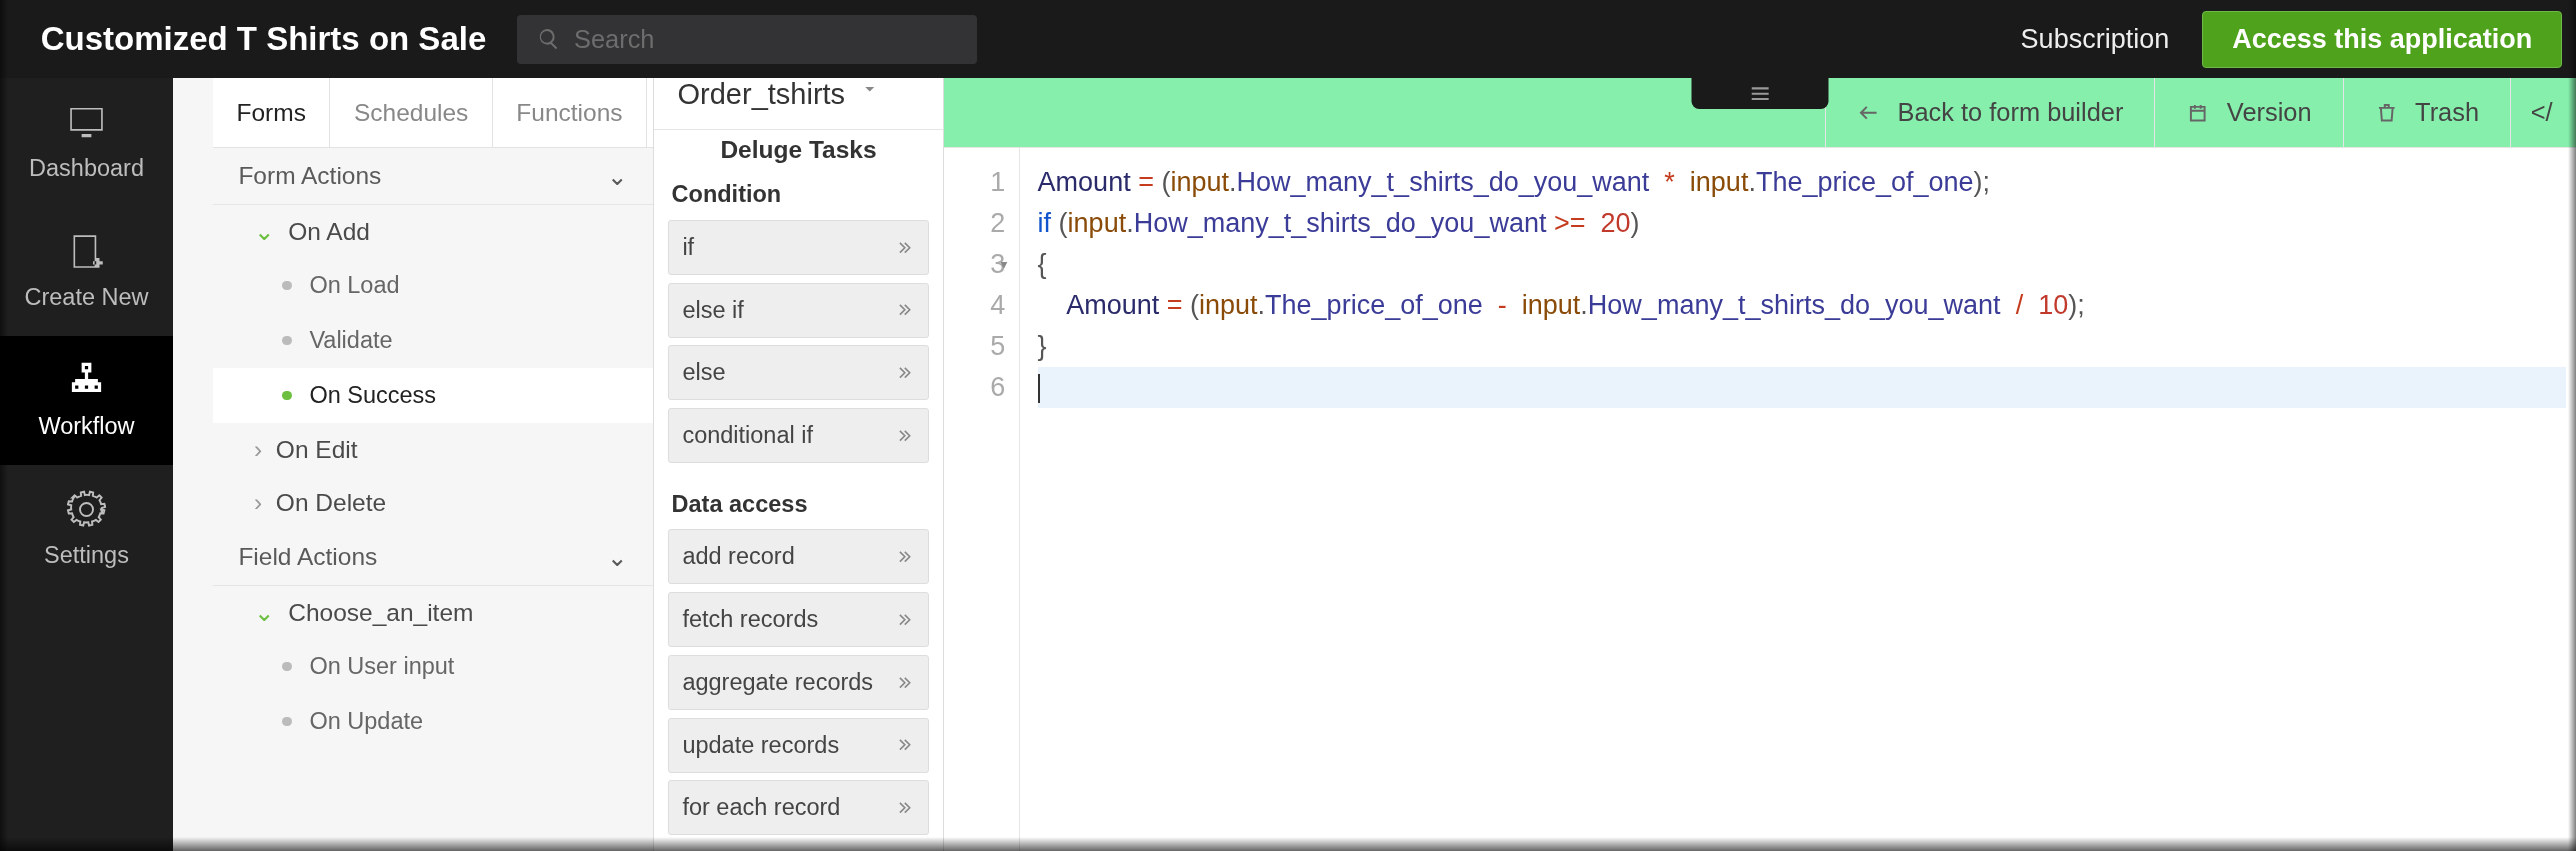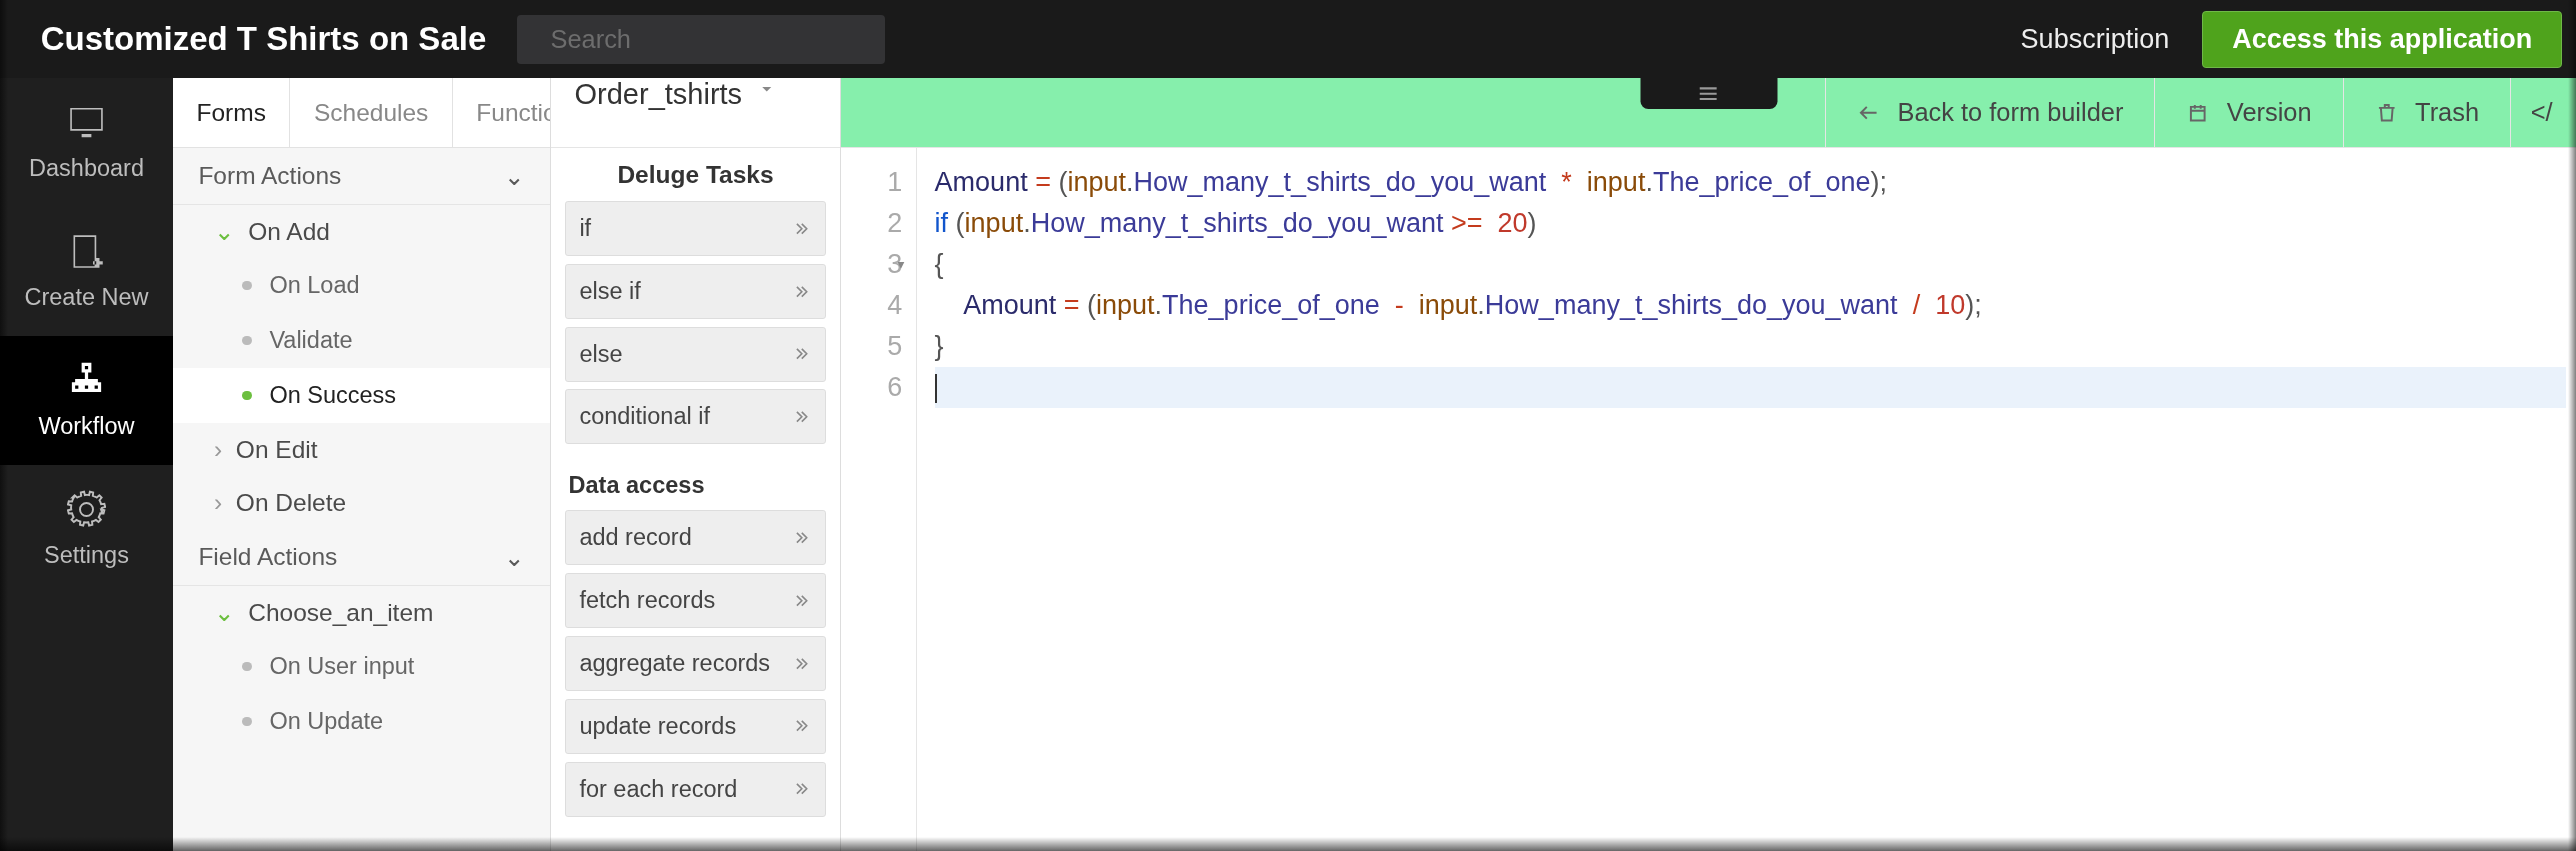--- a/index.html
+++ b/index.html
@@ -1,35 +1,35 @@
 <!DOCTYPE html>
 <html><head>
 <meta charset="utf-8">
 <style>
 * { margin:0; padding:0; box-sizing:border-box; font-family:"Segoe UI","Helvetica Neue",Arial,sans-serif; }
 html,body { width:2576px; height:851px; background:#000; }
 .app { width:2576px; height:851px; background:#86efac; position:relative; overflow:hidden; }
 .topbar { height:78px; background:#1a1a1a; display:flex; align-items:center; padding:0 13.7px; color:#fff; }
 .app-title { font-size:33px; font-weight:600; margin-left:27px; margin-right:31px; white-space:nowrap; }
-.searchwrap { width:368px; height:49px; background:#333335; border-radius:3.9px; display:flex; align-items:center; padding:0 19.6px; }
+.searchwrap { width:460px; height:49px; background:#333335; border-radius:3.9px; display:flex; align-items:center; padding:0 19.6px; }
 .searchwrap svg { width:23.5px; height:23.5px; fill:#6d6d6d; margin-right:13.7px; }
 .searchwrap input { flex:1; background:transparent; border:0; color:#ddd; font-size:25.4px; outline:none; }
 .searchwrap input::placeholder { color:#6d6d6d; }
 .topbar .grow { flex:1; }
 .sub { font-size:27px; color:#eee; margin-right:33px; cursor:pointer; }
 .access-btn { height:57px; padding:0 29px; background:#4fa31c; color:#fff; font-size:27px; font-weight:600; border:1px solid #6fb848; border-radius:3.9px; display:flex; align-items:center; cursor:pointer; }
 
 .body { display:flex; height:773px; }
 .leftnav { width:173px; background:#1f1f1f; display:flex; flex-direction:column;text-align:right; }
 .leftnav .item { height:129px; display:flex; flex-direction:column; align-items:center; justify-content:center; color:#bdbdbd; cursor:pointer; }
 .leftnav .item.active { background:#000; color:#fff; }
 .leftnav .item svg { width:39px; height:39px; fill:currentColor; margin-bottom:13.7px; }
 .leftnav .item span { font-size:23.5px; }
 
-.panel2 { width:378px; background:#f6f6f6; border-right:1px solid #ddd; overflow:hidden; display:flex; flex-direction:column; }
+.panel2 { width:481px; background:#f6f6f6; border-right:1px solid #ddd; overflow:hidden; display:flex; flex-direction:column;padding-left:40px; }
 .tabs { height:70px; display:flex; background:#fff; border-bottom:1px solid #e2e2e2; }
 .tabs .tab { padding:0 23.5px; display:flex; align-items:center; font-size:24.5px; color:#888; border-right:1px solid #e2e2e2; cursor:pointer; }
 .tabs .tab.active { color:#222; font-weight:500; }
 
 .acc-head { height:57px; display:flex; align-items:center; padding:0 25.4px; color:#5a5a5a; font-size:24.5px; border-bottom:1px solid #e5e5e5; cursor:pointer; justify-content:space-between; }
 .acc-sub { height:53px; display:flex; align-items:center; padding-left:41px; color:#4a4a4a; font-size:24.5px; cursor:pointer; }
 .acc-sub .chev { margin-right:13.7px; color:#999; }
 .acc-sub.expanded .chev { color:#6cbf3f; }
 .item-leaf { height:55px; display:flex; align-items:center; padding-left:69px; color:#666; font-size:23.5px; cursor:pointer; }
 .item-leaf .dot { width:9.8px; height:9.8px; border-radius:50%; background:#bbb; margin-right:17.6px; }
@@ -179,20 +179,21 @@
   <div class="panel3">
     <div class="formname">
       <span class="name">Order_tshirts</span>
       <svg viewBox="0 0 24 24">
             <path d="M7 10l5 5 5-5z"></path>
           </svg>
     </div>
     <div class="task-title">Deluge Tasks</div>
 
     <div class="task-group">
+      <div class="gh">Condition</div>
       <div class="task-chip">
             <span>if</span>
             <svg viewBox="0 0 24 24">
               <path d="M6 6l6 6-6 6M12 6l6 6-6 6" fill="none" stroke="#888" stroke-width="2"></path>
             </svg>
           </div>
       <div class="task-chip">
             <span>else if</span>
             <svg viewBox="0 0 24 24">
               <path d="M6 6l6 6-6 6M12 6l6 6-6 6" fill="none" stroke="#888" stroke-width="2"></path>

